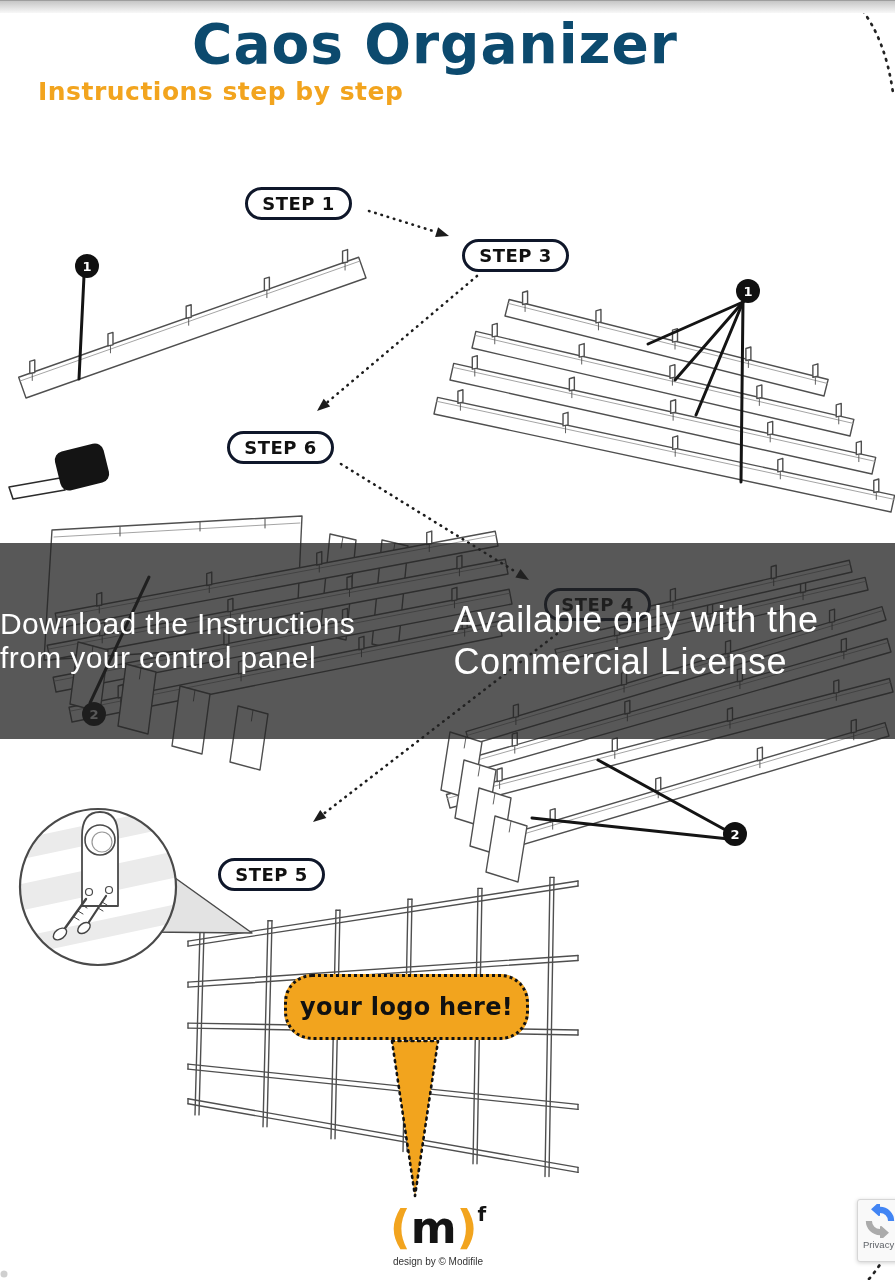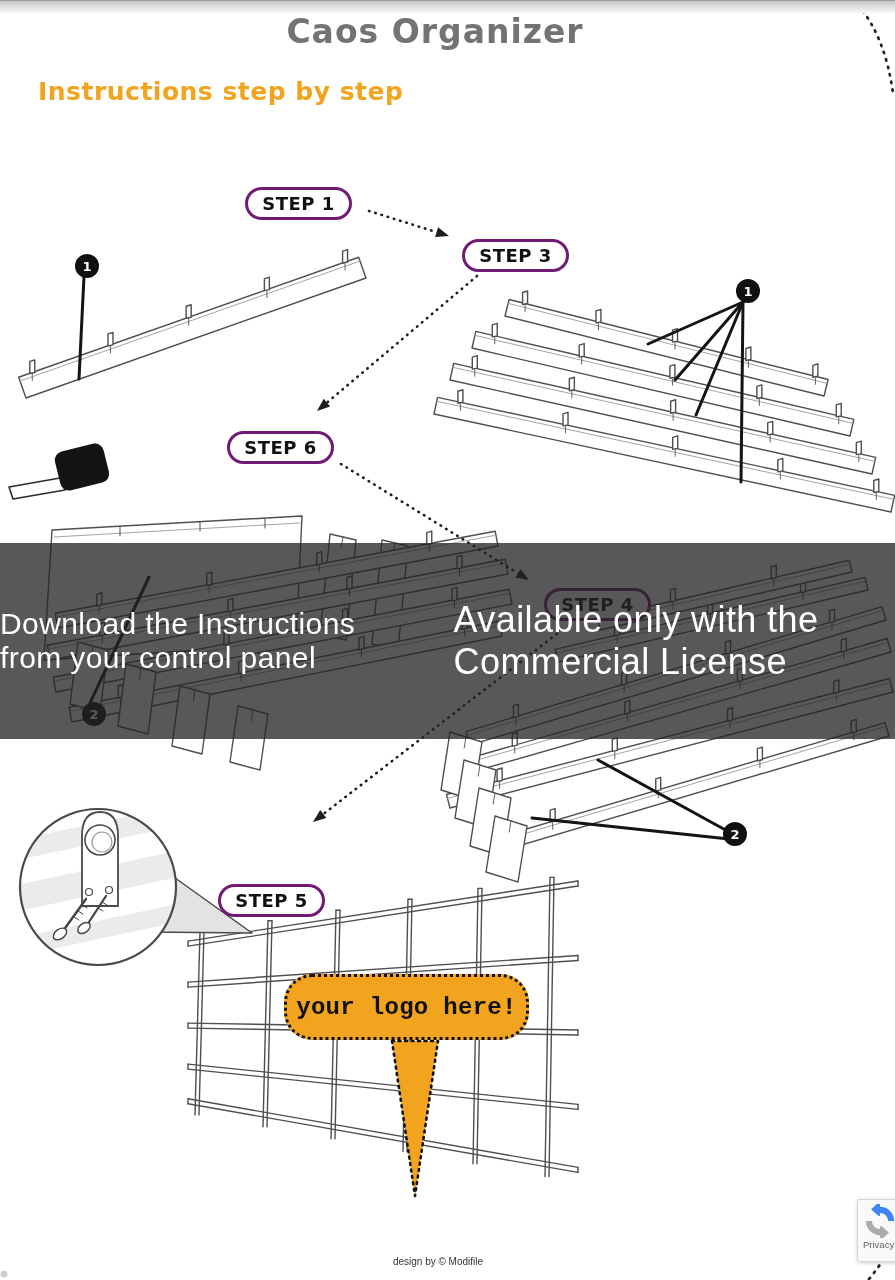--- a/index.html
+++ b/index.html
@@ -1,38 +1,38 @@
 <!DOCTYPE html>
 <html><head>
 <meta charset="utf-8">
 <style>
   html,body{margin:0;padding:0;background:#fff;}
   .stage{position:relative;width:895px;height:1280px;overflow:hidden;background:#ffffff;
          font-family:"DejaVu Sans",sans-serif;}
   .topbar{position:absolute;top:0;left:0;width:895px;height:13px;z-index:2;
           background:linear-gradient(#c6c6c6,#f8f8f8);border-top:1px solid #9e9e9e;box-sizing:border-box;}
   .title{position:absolute;top:12px;left:0;width:870px;text-align:center;z-index:2;
-         font-size:33px;font-weight:700;color:#737373;letter-spacing:1px;}
+         font-size:55px;font-weight:700;color:#0c4a6e;letter-spacing:1px;}
   .subtitle{position:absolute;top:77px;left:0;width:870px;text-align:left;z-index:2;
          font-size:25px;font-weight:700;color:#F2A41E;letter-spacing:0.5px;padding-left:38px;}
   #art{position:absolute;top:0;left:0;z-index:1;}
-  .pill{position:absolute;width:107px;height:33px;border:3px solid #701a75;border-radius:17px;
+  .pill{position:absolute;width:107px;height:33px;border:3px solid #0f172a;border-radius:17px;
         background:#fff;color:#111;display:flex;align-items:center;justify-content:center;
         font-size:18px;font-weight:700;letter-spacing:0.5px;z-index:2;box-sizing:border-box;}
   .marker{position:absolute;width:24px;height:24px;border-radius:50%;background:#101010;color:#fff;
         display:flex;align-items:center;justify-content:center;font-size:13px;font-weight:700;z-index:2;}
   .overlay{position:absolute;left:0;top:543px;width:895px;height:196px;background:rgba(36,36,36,0.76);
         z-index:5;display:flex;flex-direction:row;align-items:center;justify-content:center;gap:30px;}
   .overlay .oline{color:#fff;font-family:"Liberation Sans",sans-serif;font-weight:400;letter-spacing:0.4px;}
   .overlay .o1{font-size:30px;}
   .overlay .o2{font-size:36px;}
   .bubble{position:absolute;left:284px;top:974px;width:245px;height:66px;z-index:3;
         background:#F2A41E;border:3px dotted #111;border-radius:28px;box-sizing:border-box;
         display:flex;align-items:center;justify-content:center;
-        font-size:24px;font-weight:700;color:#111;letter-spacing:0.3px;font-family:Liberation Mono, monospace;}
+        font-size:24px;font-weight:700;color:#111;letter-spacing:0.3px;}
   .logo{position:absolute;left:388px;top:1200px;width:100px;text-align:center;z-index:2;white-space:nowrap;}
   .lp{color:#F2A41E;font-size:46px;font-weight:700;}
   .lm{color:#141414;font-size:44px;font-weight:700;}
   .lf{color:#141414;font-size:20px;font-weight:700;position:relative;top:-22px;}
   .credit{position:absolute;left:378px;top:1256px;width:120px;text-align:center;z-index:2;
         font-family:"Liberation Sans",sans-serif;font-size:10px;color:#333;}
   .recaptcha{position:absolute;left:857px;top:1199px;width:70px;height:63px;z-index:6;
         background:#f9f9f9;border:1px solid #d6d6d6;border-radius:3px;box-shadow:0 1px 4px rgba(0,0,0,0.18);
         box-sizing:border-box;display:flex;flex-direction:column;align-items:flex-start;padding:4px 0 2px 5px;}
   .rc-privacy{font-family:"Liberation Sans",sans-serif;font-size:9.5px;color:#5f6368;margin-top:1px;}
@@ -329,34 +329,35 @@
         <path d="M 869,1279 Q 887,1258 894,1236" fill="none" stroke="#222" stroke-width="2.7" stroke-dasharray="1.5 6.2" stroke-linecap="round" stroke-linejoin="round"></path>
         <path d="M 0,1 L 9,0 L 9,3 L 0,5 Z" fill="#3c3c3c" stroke="none" stroke-width="1.4" stroke-linecap="round" stroke-linejoin="round"></path>
         <circle cx="4" cy="1274" r="3.5" fill="#cfcfcf"></circle>
       </g>
     </svg>
 
   <div class="pill" style="left:245px;top:187px">STEP 1</div>
   <div class="pill" style="left:462px;top:239px">STEP 3</div>
   <div class="pill" style="left:227px;top:431px">STEP 6</div>
   <div class="pill" style="left:544px;top:588px">STEP 4</div>
-  <div class="pill" style="left:218px;top:884px">STEP 5</div>
+  <div class="pill" style="left:218px;top:858px">STEP 5</div>
 
   <div class="marker" style="left:75px;top:254px">1</div>
   <div class="marker" style="left:736px;top:279px">1</div>
   <div class="marker" style="left:82px;top:702px">2</div>
   <div class="marker" style="left:723px;top:822px">2</div>
 
   <div class="bubble">your logo here!</div>
 
   <div class="overlay">
     <div class="oline o1">Download the Instructions from your control panel</div>
     <div class="oline o2">Available only with the Commercial License</div>
   </div>
 
+  <div class="logo"><span class="lp">(</span><span class="lm">m</span><span class="lp">)</span><span class="lf">f</span></div>
   <div class="credit">design by © Modifile</div>
 
   <div class="recaptcha">
     <svg width="34" height="34" viewBox="0 0 36 36">
       <path d="M18 3 a15 15 0 0 1 15 15 h-6.5 a8.5 8.5 0 0 0 -8.5 -8.5 v4.5 l-9.5 -8.5 9.5 -8.5 z" fill="#4285F4"></path>
       <path d="M18 3 a15 15 0 0 1 15 15 h-6.5 a8.5 8.5 0 0 0 -8.5 -8.5 v4.5 l-9.5 -8.5 9.5 -8.5 z" fill="#ABABAB" transform="rotate(180 18 18)"></path>
       <circle cx="18" cy="18" r="5.5" fill="#f9f9f9"></circle>
     </svg>
     <div class="rc-privacy">Privacy -</div>
   </div>

